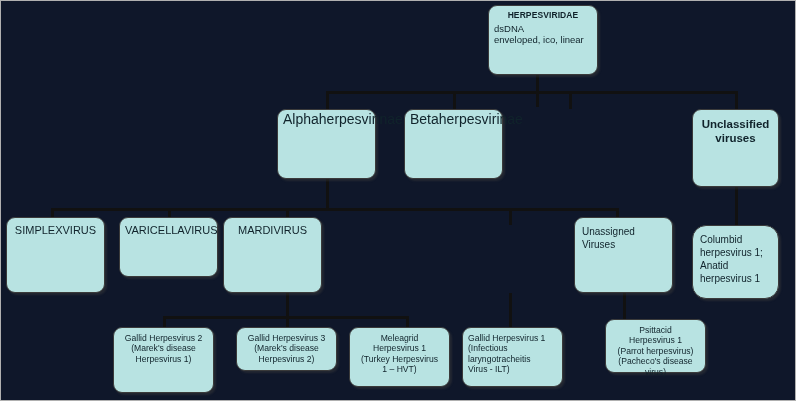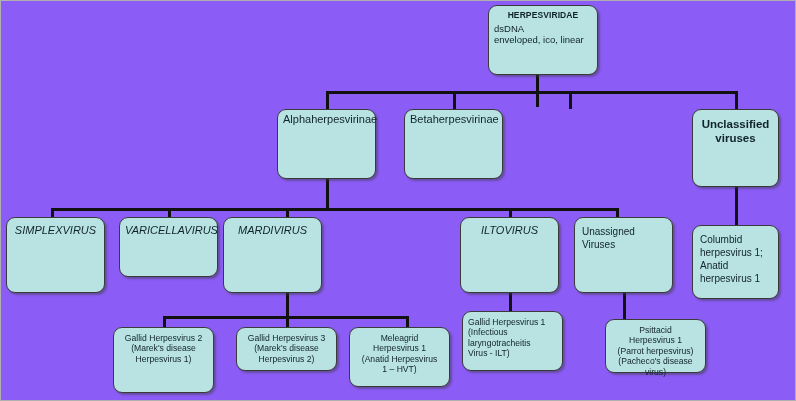--- a/index.html
+++ b/index.html
@@ -4,21 +4,21 @@
 <style>
   html, body {
     margin: 0;
     padding: 0;
     background: #ffffff;
   }
   #canvas {
     position: relative;
     width: 796px;
     height: 401px;
-    background: #8b5cf6;
+    background: #0f172a;
     border: 1px solid #b0b0b0;
     box-sizing: border-box;
     overflow: hidden;
     font-family: "Liberation Sans", sans-serif;
   }
   .node {
     position: absolute;
     box-sizing: border-box;
     background: #b8e3e2;
     border: 1px solid #3a3a3a;
@@ -38,23 +38,22 @@
     letter-spacing: 0.1px;
     display: block;
     text-align: center;
     margin-bottom: 1px;
   }
   .node .line { display: block; }
   .node.genus {
     font-size: 11px;
     line-height: 13px;
     padding-top: 6px;
-    font-style: italic;
   }
-  .node.subfamily { font-size: 11px; }
+  .node.subfamily { font-size: 14px; }
   .node.unclassified {
     font-size: 11.5px;
     font-weight: bold;
     line-height: 14px;
     padding-top: 7px;
   }
   .node.species {
     font-size: 8.6px;
     line-height: 10.4px;
     padding-top: 5px;
@@ -129,30 +128,27 @@
   </div>
 
   <div class="node genus" style="left:118px; top:216px; width:99px; height:60px;">
     <span class="line">VARICELLAVIRUS</span>
   </div>
 
   <div class="node genus" style="left:222px; top:216px; width:99px; height:76px;">
     <span class="line">MARDIVIRUS</span>
   </div>
 
-  <div class="node genus" style="left:459px; top:216px; width:99px; height:76px;">
-    <span class="line">ILTOVIRUS</span>
-  </div>
 
   <div class="node leafinfo left" style="left:573px; top:216px; width:99px; height:76px;">
     <span class="line">Unassigned</span>
     <span class="line">Viruses</span>
   </div>
 
-  <div class="node leafinfo left" style="left:691px; top:224px; width:87px; height:74px;">
+  <div class="node leafinfo left" style="left:691px; top:224px; width:87px; height:74px;border-radius:14px;">
     <span class="line">Columbid</span>
     <span class="line">herpesvirus 1;</span>
     <span class="line">Anatid</span>
     <span class="line">herpesvirus 1</span>
   </div>
 
   <div class="node species" style="left:112px; top:326px; width:101px; height:66px;">
     <span class="line">Gallid Herpesvirus 2</span>
     <span class="line">(Marek's disease</span>
     <span class="line">Herpesvirus 1)</span>
@@ -160,25 +156,25 @@
 
   <div class="node species" style="left:235px; top:326px; width:101px; height:44px;">
     <span class="line">Gallid Herpesvirus 3</span>
     <span class="line">(Marek's disease</span>
     <span class="line">Herpesvirus 2)</span>
   </div>
 
   <div class="node species" style="left:348px; top:326px; width:101px; height:60px;">
     <span class="line">Meleagrid</span>
     <span class="line">Herpesvirus 1</span>
-    <span class="line">(Anatid Herpesvirus</span>
+    <span class="line">(Turkey Herpesvirus</span>
     <span class="line">1 – HVT)</span>
   </div>
 
-  <div class="node species left" style="left:461px; top:310px; width:101px; height:60px;">
+  <div class="node species left" style="left:461px; top:326px; width:101px; height:60px;">
     <span class="line">Gallid Herpesvirus 1</span>
     <span class="line">(Infectious</span>
     <span class="line">laryngotracheitis</span>
     <span class="line">Virus - ILT)</span>
   </div>
 
   <div class="node species" style="left:604px; top:318px; width:101px; height:54px;">
     <span class="line">Psittacid</span>
     <span class="line">Herpesvirus 1</span>
     <span class="line">(Parrot herpesvirus)</span>

